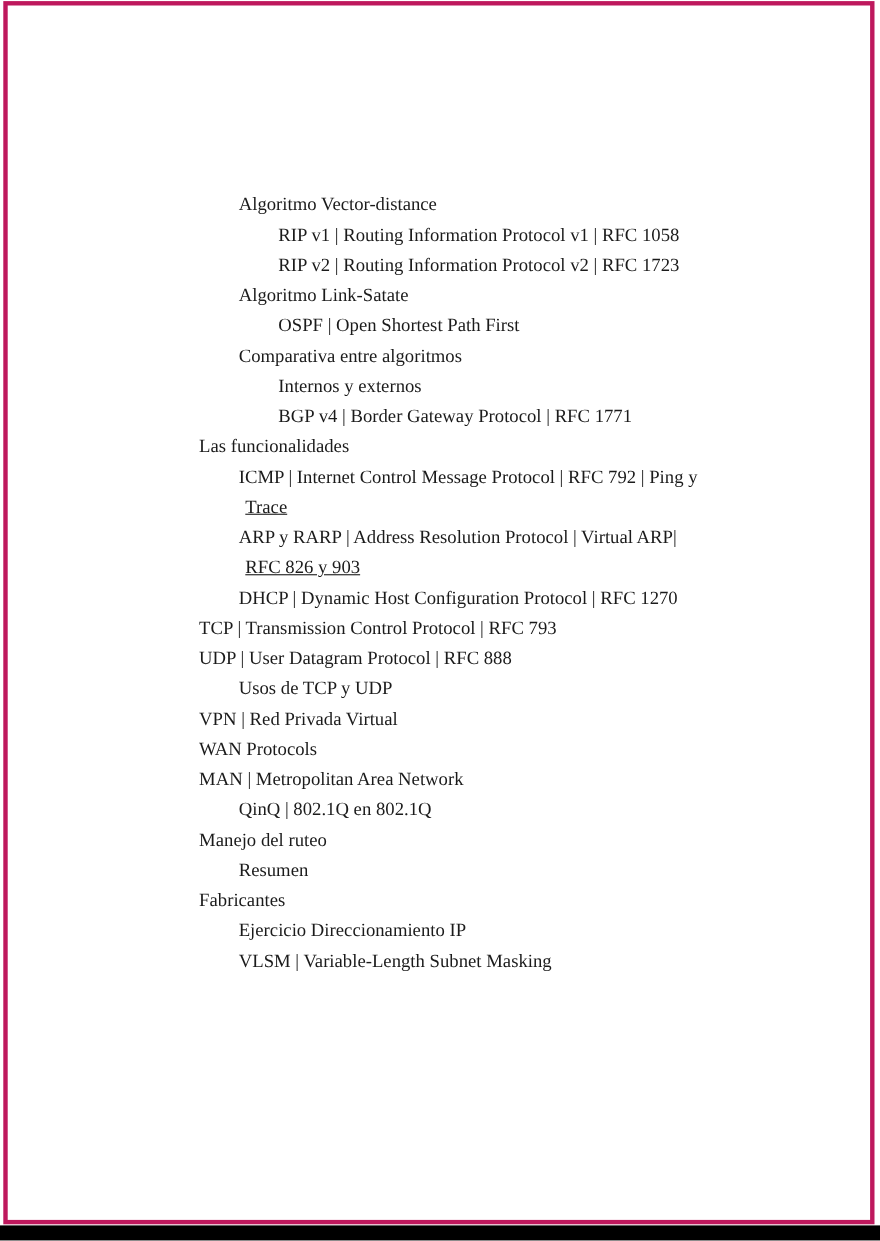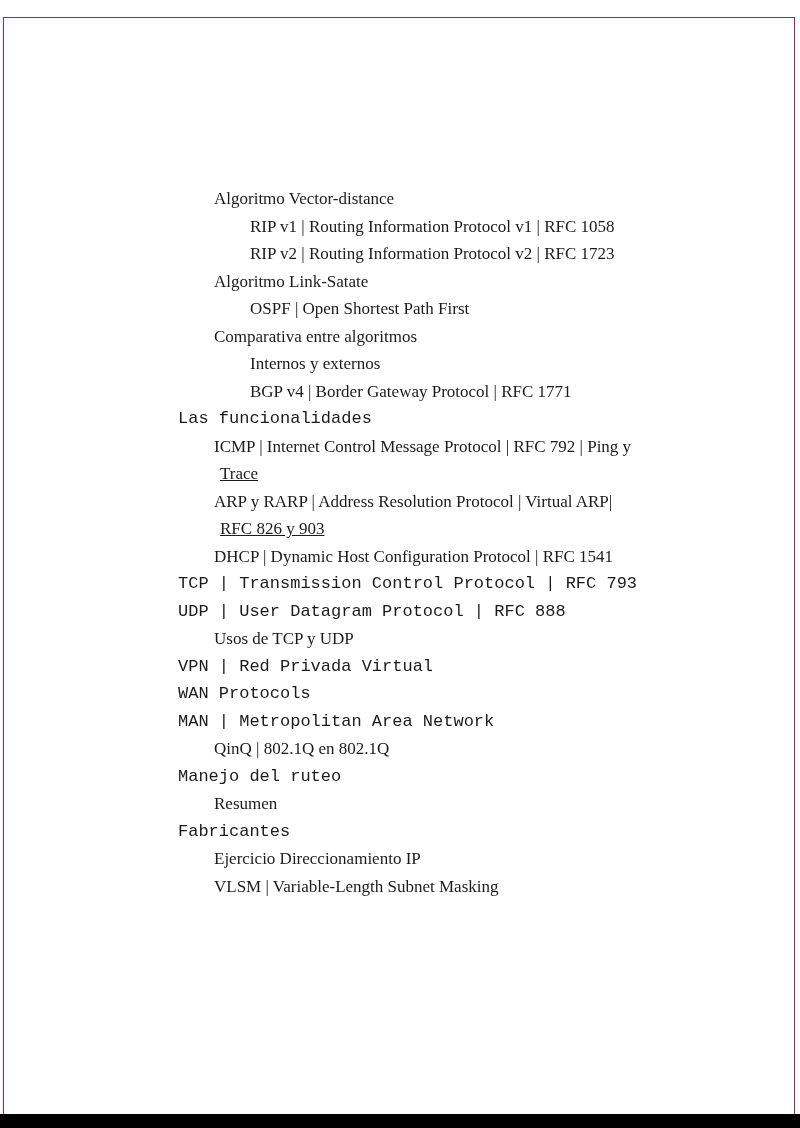--- a/index.html
+++ b/index.html
@@ -11,38 +11,38 @@
     position: relative;
     width: 800px;
     height: 1128px;
     background: #ffffff;
     overflow: hidden;
     font-family: "Liberation Serif", serif;
   }
   .sheet {
     position: absolute;
     left: 3px;
-    top: 17px;
+    top: 1px;
     width: 792px;
     height: 1112px;
     box-sizing: border-box;
     background: #ffffff;
-    border: 1px solid #be185d;
+    border: 4px solid #be185d;
   }
   .outline {
     padding-top: 167px;
     padding-left: 174px;
     padding-right: 20px;
     color: #1b1b1b;
     font-size: 17px;
     line-height: 27.5px;
     white-space: nowrap;
   }
   .line { margin-left: 0; }
-  .indent-0 { margin-left: 0; font-family: Liberation Mono, monospace; }
+  .indent-0 { margin-left: 0; }
   .indent-1 { margin-left: 36px; }
   .indent-2 { margin-left: 72px; }
   .line.cont { margin-left: 42px; text-decoration: underline; }
   .bottom-bar {
     position: absolute;
     left: 0;
     top: 1114px;
     width: 800px;
     height: 14px;
     background: #000000;
@@ -60,21 +60,21 @@
         <div class="line indent-1">Algoritmo Link-Satate</div>
         <div class="line indent-2">OSPF | Open Shortest Path First</div>
         <div class="line indent-1">Comparativa entre algoritmos</div>
         <div class="line indent-2">Internos y externos</div>
         <div class="line indent-2">BGP v4 | Border Gateway Protocol | RFC 1771</div>
         <div class="line indent-0">Las funcionalidades</div>
         <div class="line indent-1">ICMP | Internet Control Message Protocol | RFC 792 | Ping y</div>
         <div class="line indent-1 cont">Trace</div>
         <div class="line indent-1">ARP y RARP | Address Resolution Protocol | Virtual ARP|</div>
         <div class="line indent-1 cont">RFC 826 y 903</div>
-        <div class="line indent-1">DHCP | Dynamic Host Configuration Protocol | RFC 1541</div>
+        <div class="line indent-1">DHCP | Dynamic Host Configuration Protocol | RFC 1270</div>
         <div class="line indent-0">TCP | Transmission Control Protocol | RFC 793</div>
         <div class="line indent-0">UDP | User Datagram Protocol | RFC 888</div>
         <div class="line indent-1">Usos de TCP y UDP</div>
         <div class="line indent-0">VPN | Red Privada Virtual</div>
         <div class="line indent-0">WAN Protocols</div>
         <div class="line indent-0">MAN | Metropolitan Area Network</div>
         <div class="line indent-1">QinQ | 802.1Q en 802.1Q</div>
         <div class="line indent-0">Manejo del ruteo</div>
         <div class="line indent-1">Resumen</div>
         <div class="line indent-0">Fabricantes</div>

